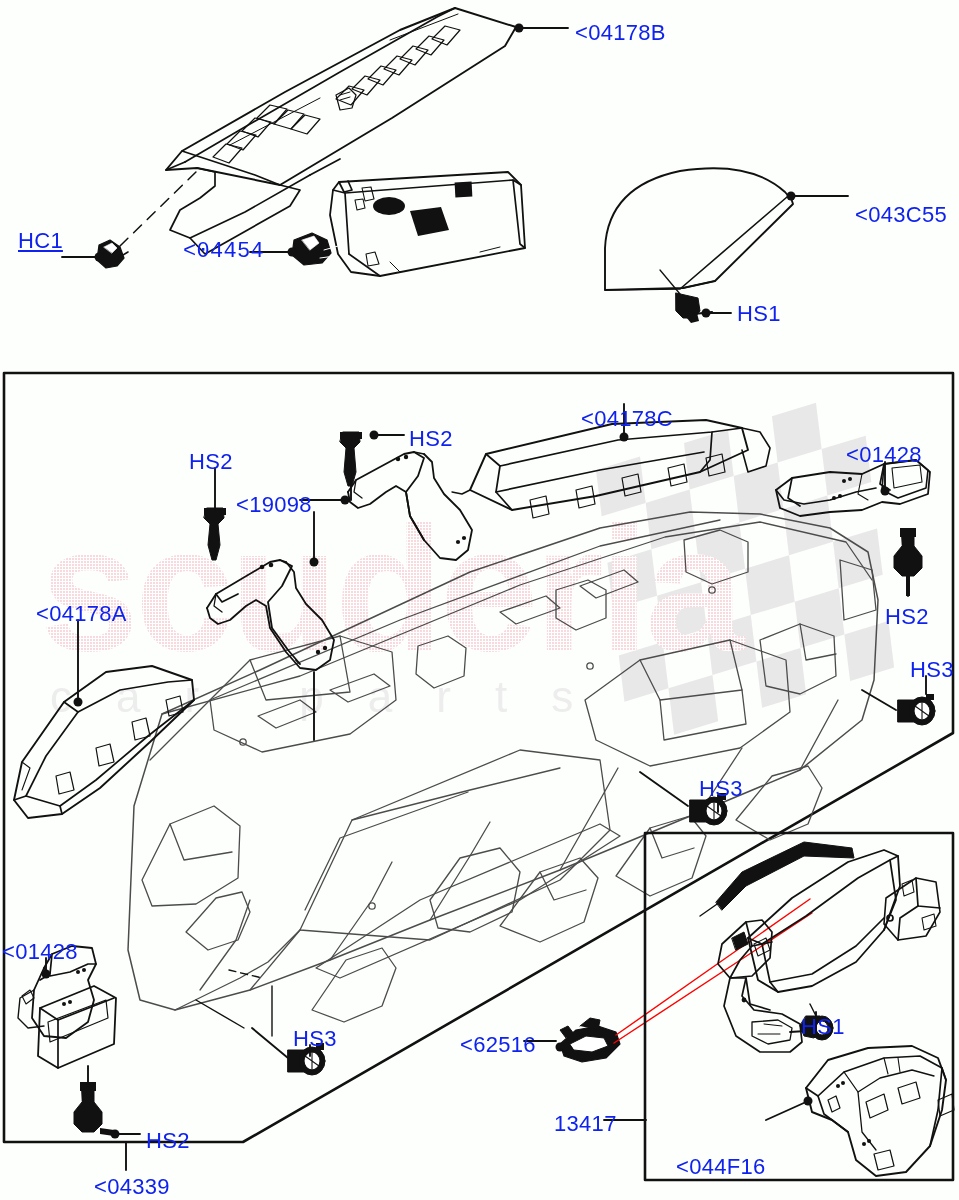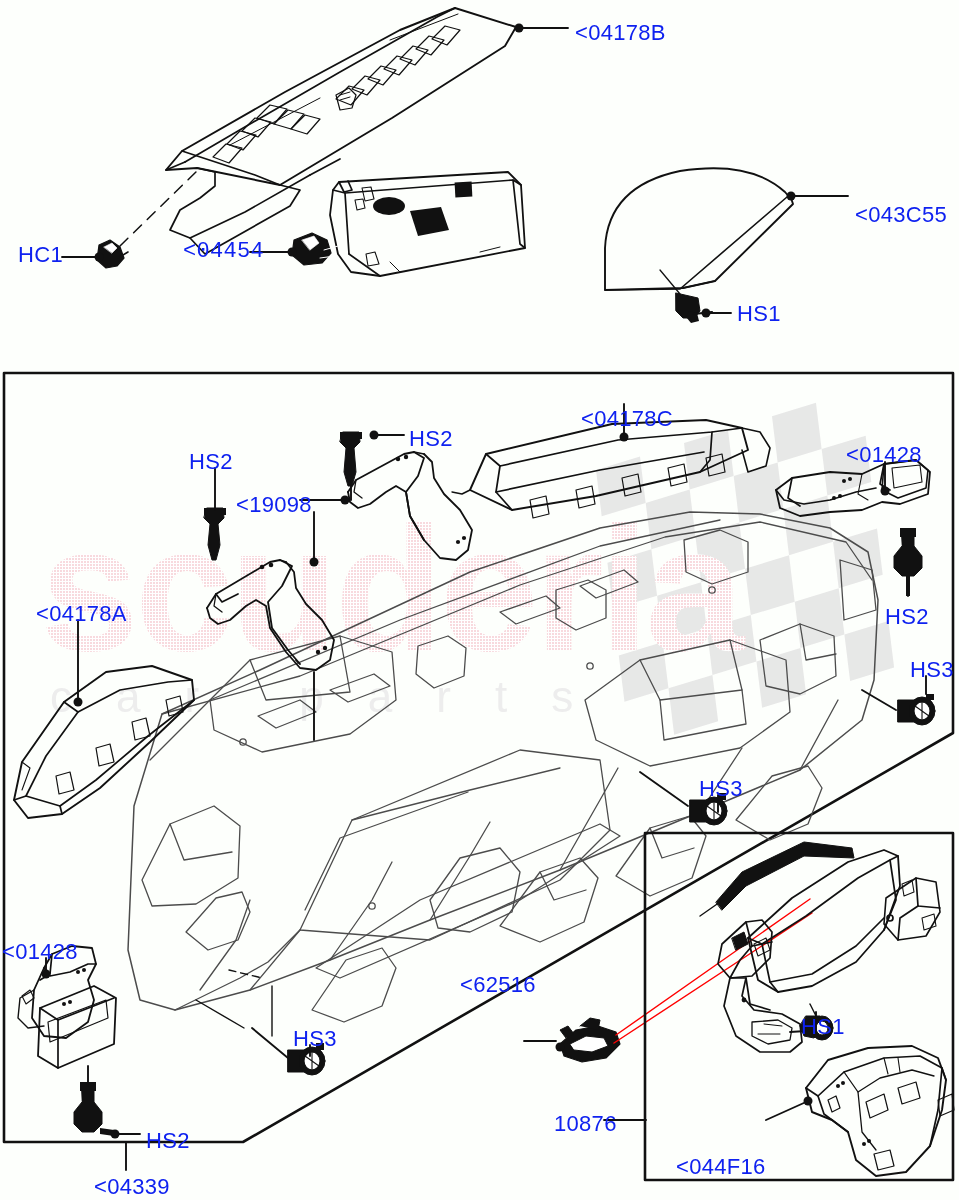--- a/index.html
+++ b/index.html
@@ -522,38 +522,38 @@
         <circle cx="808" cy="1101" r="4.5" fill="#111" stroke="none"></circle>
       </g>
 
     </g>
   </svg>
 
   <div class="layer" id="label-layer">
 
     <div class="callout" style="left:575px; top:22px;">&lt;04178B</div>
     <div class="callout" style="left:855px; top:185px;margin-top:19px;">&lt;043C55</div>
-    <div class="callout" style="left:18px; top:244px;">HC1</div>
+    <div class="callout" style="left:18px; top:230px;text-decoration:underline;">HC1</div>
     <div class="callout" style="left:183px; top:241px;font-family:Liberation Mono, monospace;">&lt;04454</div>
     <div class="callout" style="left:737px; top:303px;">HS1</div>
 
     <div class="callout" style="left:581px; top:408px;">&lt;04178C</div>
     <div class="callout" style="left:846px; top:444px;">&lt;01428</div>
     <div class="callout" style="left:409px; top:428px;">HS2</div>
     <div class="callout" style="left:189px; top:451px;">HS2</div>
     <div class="callout" style="left:236px; top:494px;">&lt;19098</div>
     <div class="callout" style="left:885px; top:606px;">HS2</div>
     <div class="callout" style="left:36px; top:603px;">&lt;04178A</div>
     <div class="callout" style="left:910px; top:659px;">HS3</div>
     <div class="callout" style="left:699px; top:778px;">HS3</div>
     <div class="callout" style="left:2px; top:941px;">&lt;01428</div>
     <div class="callout" style="left:293px; top:1028px;">HS3</div>
-    <div class="callout" style="left:460px; top:974px;">&lt;62516</div>
+    <div class="callout" style="left:460px; top:1034px;">&lt;62516</div>
     <div class="callout" style="left:146px; top:1130px;">HS2</div>
     <div class="callout" style="left:94px; top:1176px;">&lt;04339</div>
 
     <div class="callout" style="left:801px; top:1016px;">HS1</div>
-    <div class="callout" style="left:554px; top:1113px;">10876</div>
+    <div class="callout" style="left:554px; top:1113px;">13417</div>
     <div class="callout" style="left:676px; top:1156px;">&lt;044F16</div>
 
   </div>
 
 </div>
 
 </body></html>

